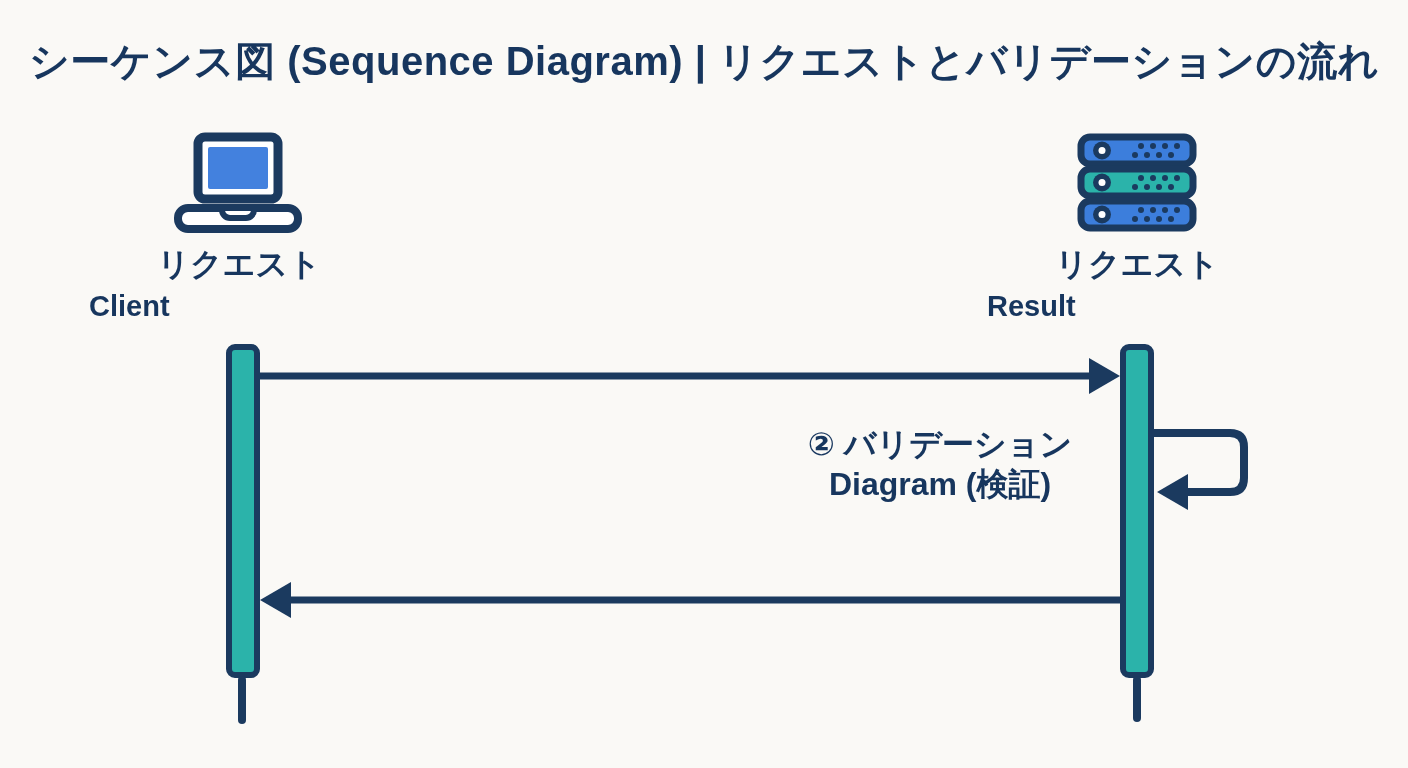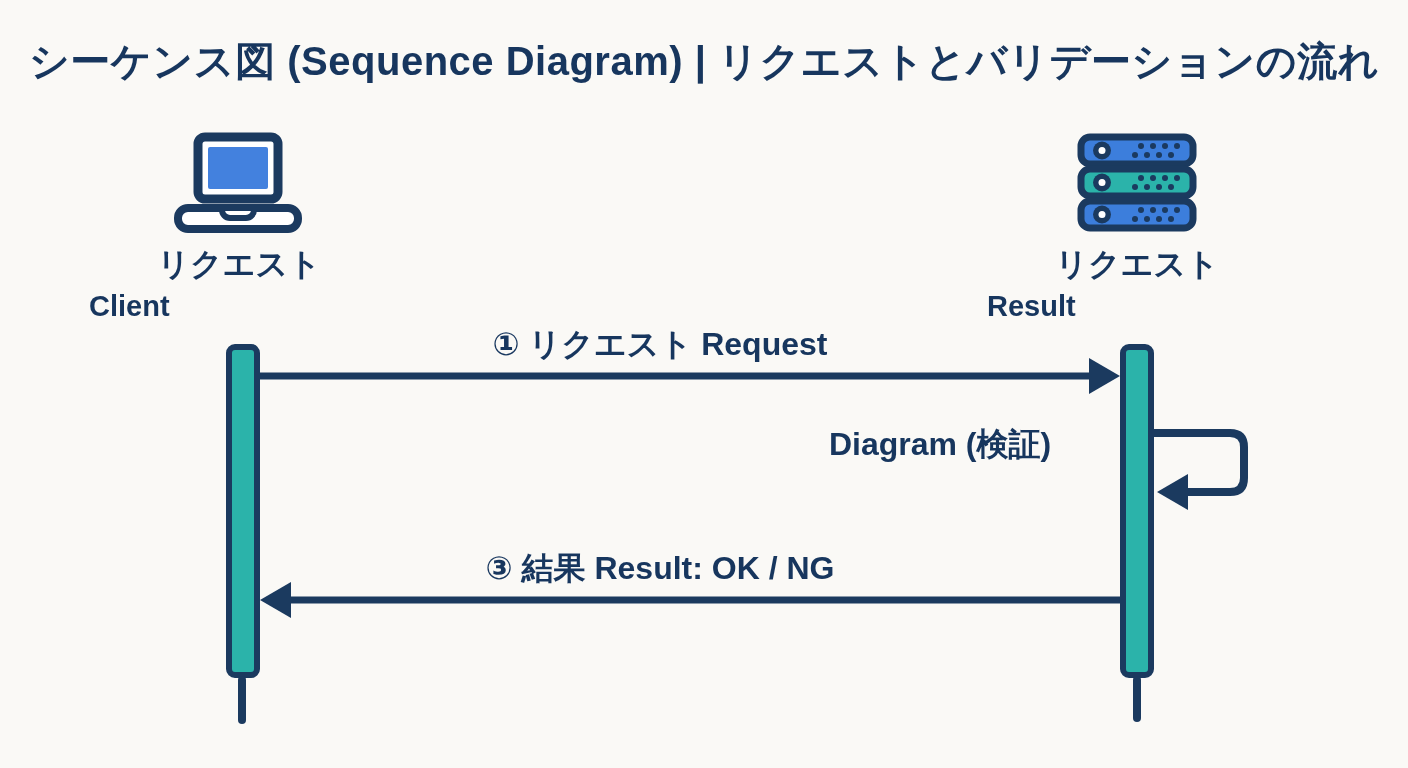--- a/index.html
+++ b/index.html
@@ -139,19 +139,18 @@
     <g>
       <path d="M1154,433 H1230 Q1244,433 1244,447 V478 Q1244,492 1230,492 H1186" fill="none" class="navy-line" stroke-width="8"></path>
       <polygon points="1157,492 1188,474 1188,510" class="navy-fill"></polygon>
     </g>
     <g>
       <line x1="1120" y1="600" x2="288" y2="600" class="navy-line" stroke-width="7"></line>
       <polygon points="260,600 291,582 291,618" class="navy-fill"></polygon>
     </g>
   </svg>
 
-  <div class="msg-label msg1">① リクエスト Request</div>
   <div class="msg-label msg2">
+    <div>② バリデーション</div>
     <div>Diagram (検証)</div>
   </div>
-  <div class="msg-label msg3">③ 結果 Result: OK / NG</div>
 
 </div>
 
 </body></html>

